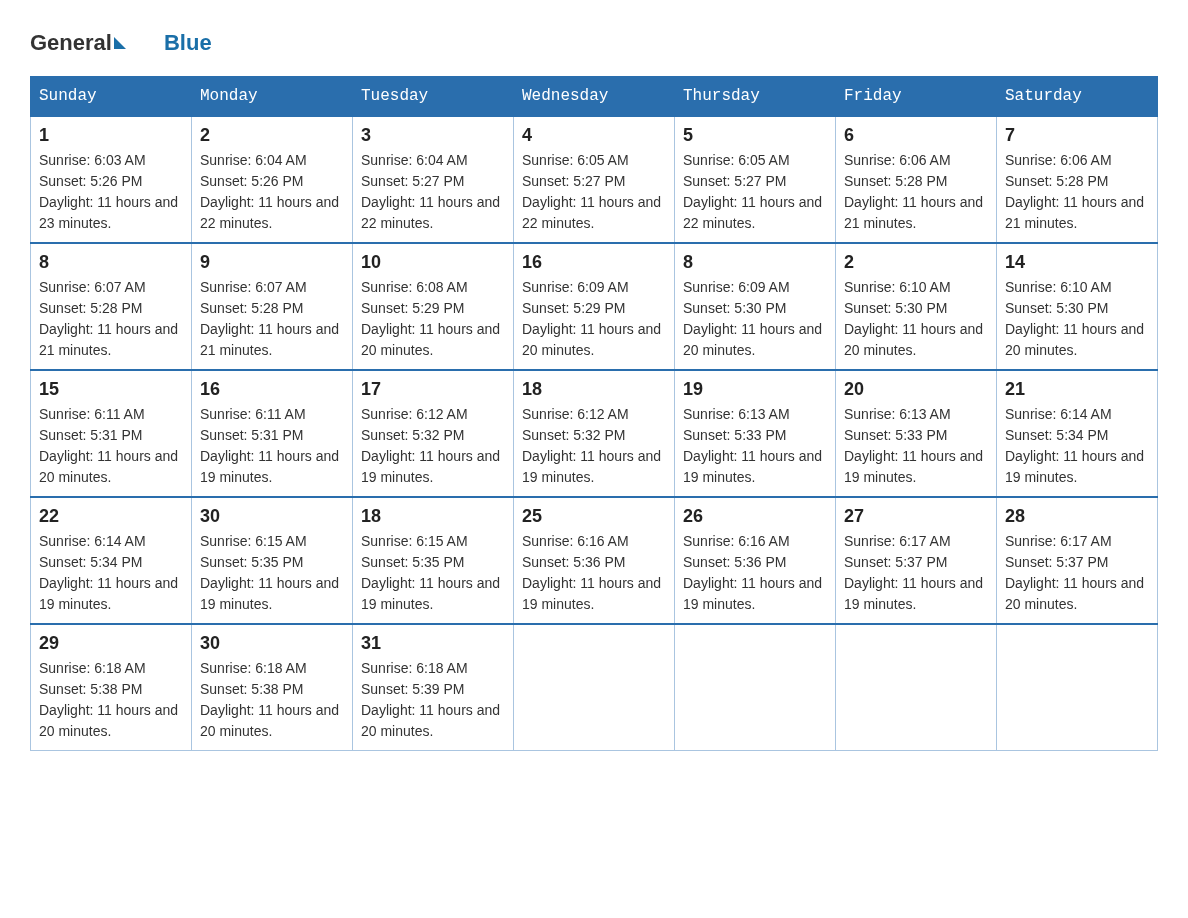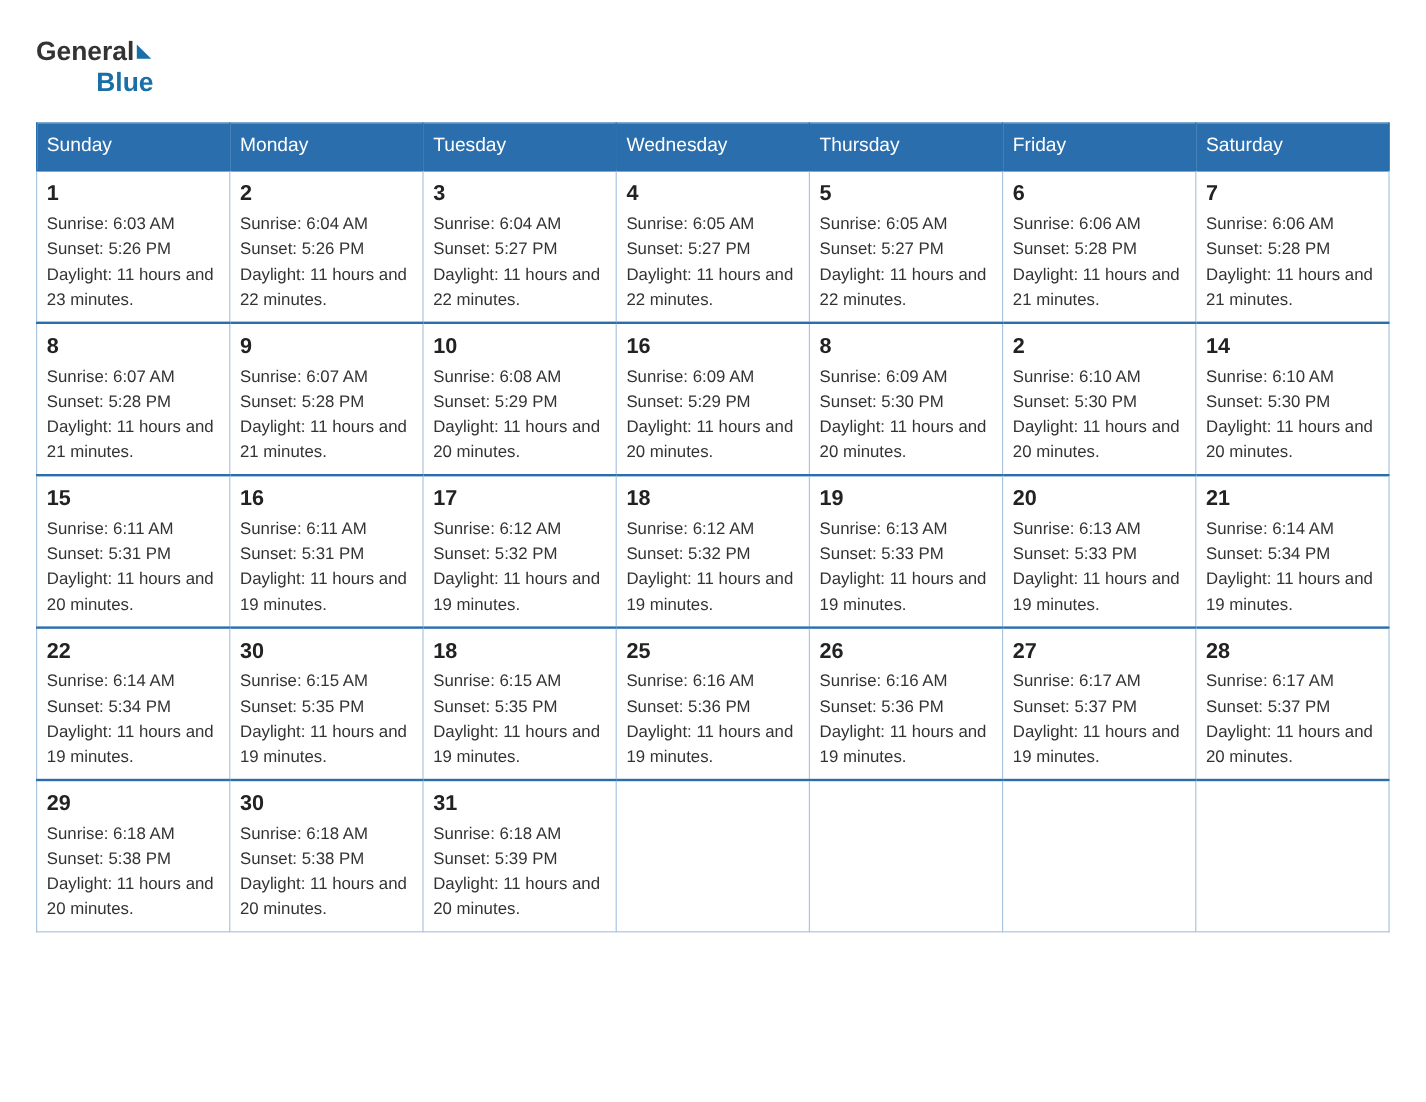--- a/index.html
+++ b/index.html
@@ -11,22 +11,22 @@
       min-height: 918px;
     }
     .header {
       display: flex;
       justify-content: space-between;
       align-items: flex-start;
       margin-bottom: 20px;
     }
     .logo {
       display: flex;
-      flex-direction: column;
-      align-items: flex-end;
+      flex-direction: row;
+      align-items: flex-start;
     }
     .logo-text {
       font-size: 22px;
       font-weight: bold;
       color: #333;
       display: flex;
       align-items: center;
     }
     .logo-general {
       color: #333;
@@ -67,20 +67,21 @@
       border: 1px solid #3a7abf;
     }
     .calendar th {
       background-color: #2a6ead;
       color: white;
       padding: 10px 8px;
       font-size: 16px;
       font-weight: normal;
       text-align: left;
       border: 1px solid #2a6ead;
+      font-family: Liberation Mono, monospace;
     }
     .calendar td {
       vertical-align: top;
       padding: 8px;
       border: 1px solid #aac5e0;
       width: calc(100% / 7);
       min-height: 110px;
       background: #fff;
     }
     .calendar tr td {

